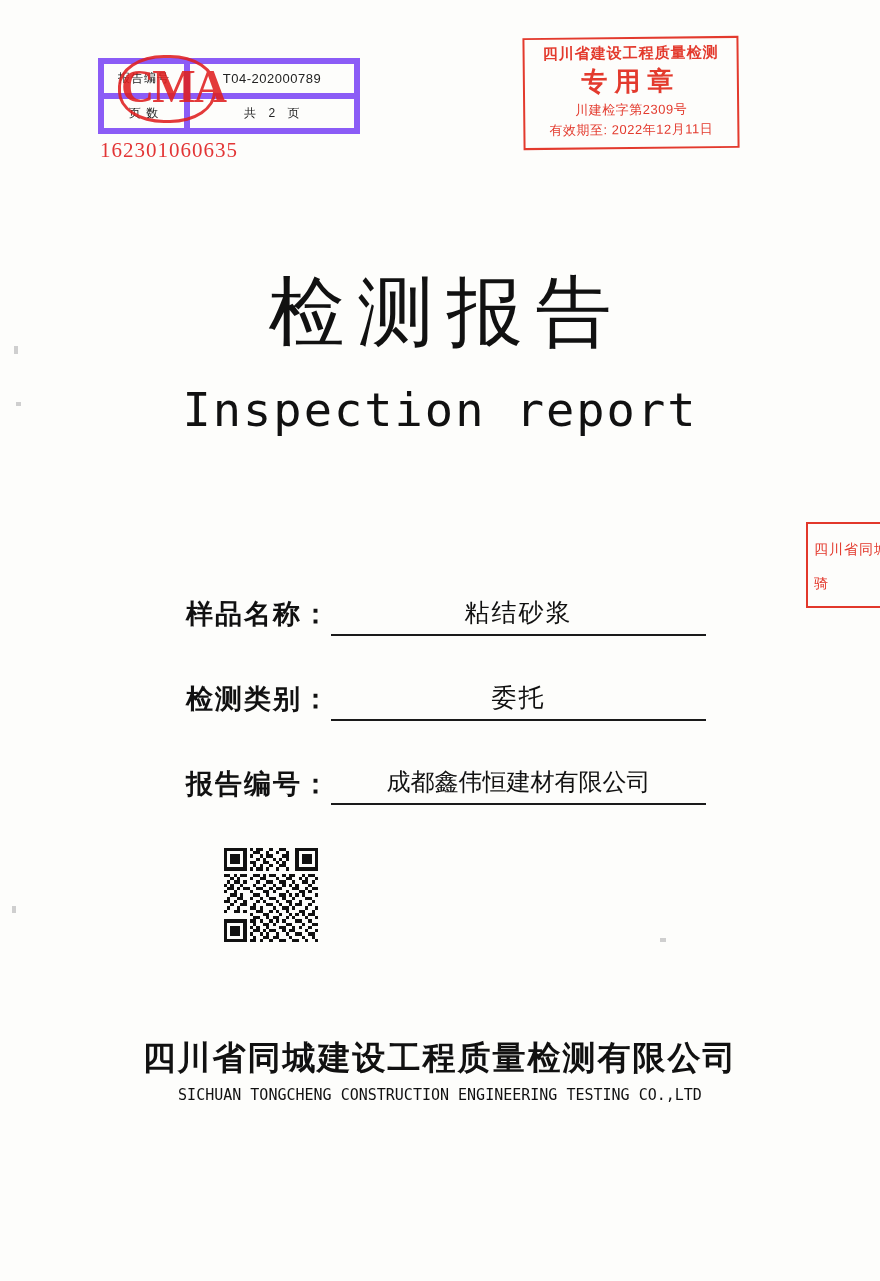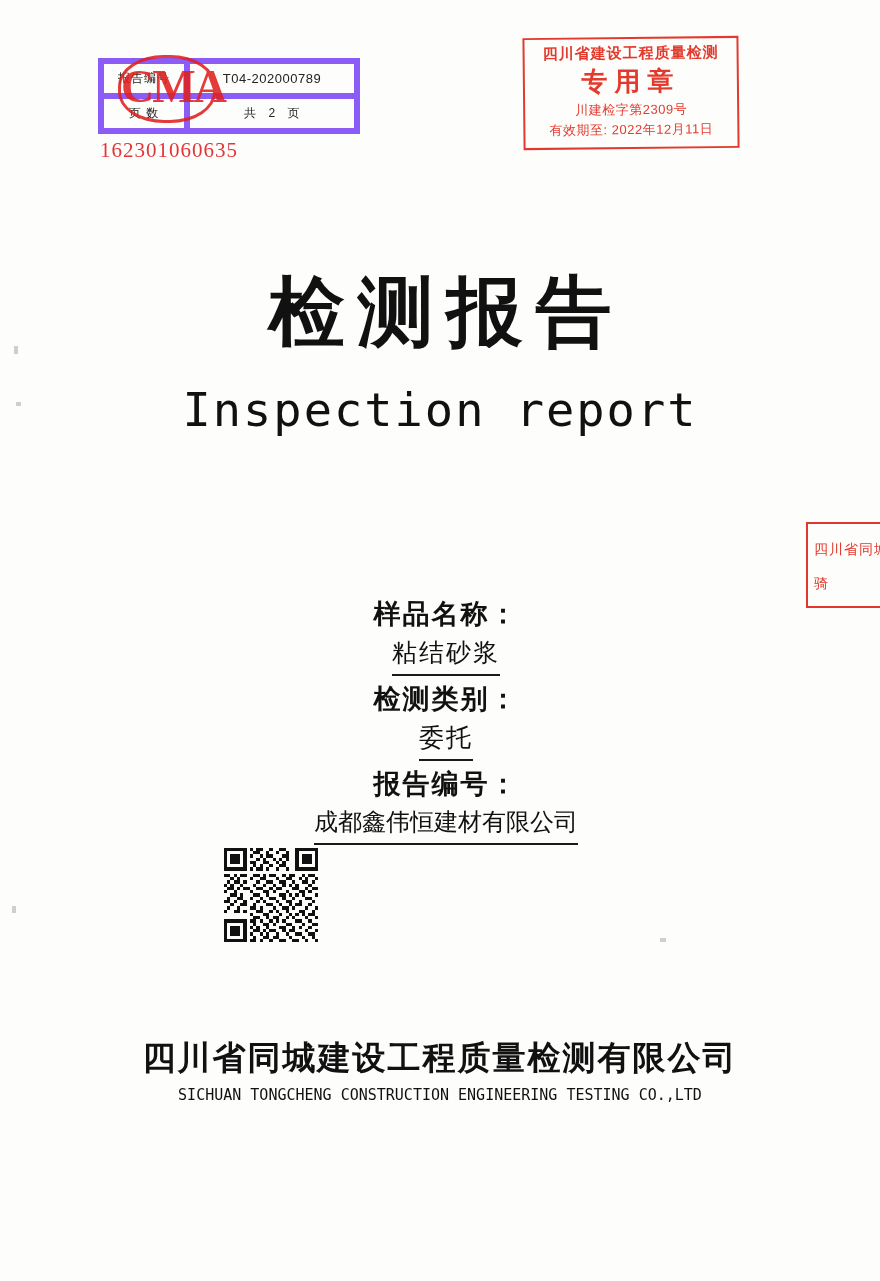--- a/index.html
+++ b/index.html
@@ -112,21 +112,21 @@
   }
   .side-seal .l2 { display: block; }
 
   
   .title-cn {
     position: absolute;
     top: 262px;
     left: 0; right: 0;
     text-align: center;
     font-family: "DejaVu Sans", sans-serif;
-    font-weight: bold;
+    font-weight: normal;
     font-size: 76px;
     letter-spacing: 13px;
     text-indent: 13px;
     color: #111;
   }
   .title-en {
     position: absolute;
     top: 382px;
     left: 0; right: 0;
     text-align: center;
@@ -138,24 +138,23 @@
 
   
   .fields {
     position: absolute;
     top: 596px;
     left: 186px;
     width: 520px;
   }
   .field-row {
     display: flex;
-    align-items: center;
+    align-items: flex-start;
     height: 62px;
     margin-bottom: 23px;
-    flex-direction: column;
   }
   .field-label {
     font-family: "DejaVu Sans", sans-serif;
     font-weight: bold;
     font-size: 27px;
     letter-spacing: 2px;
     white-space: nowrap;
     color: #111;
     padding-bottom: 4px;
   }

